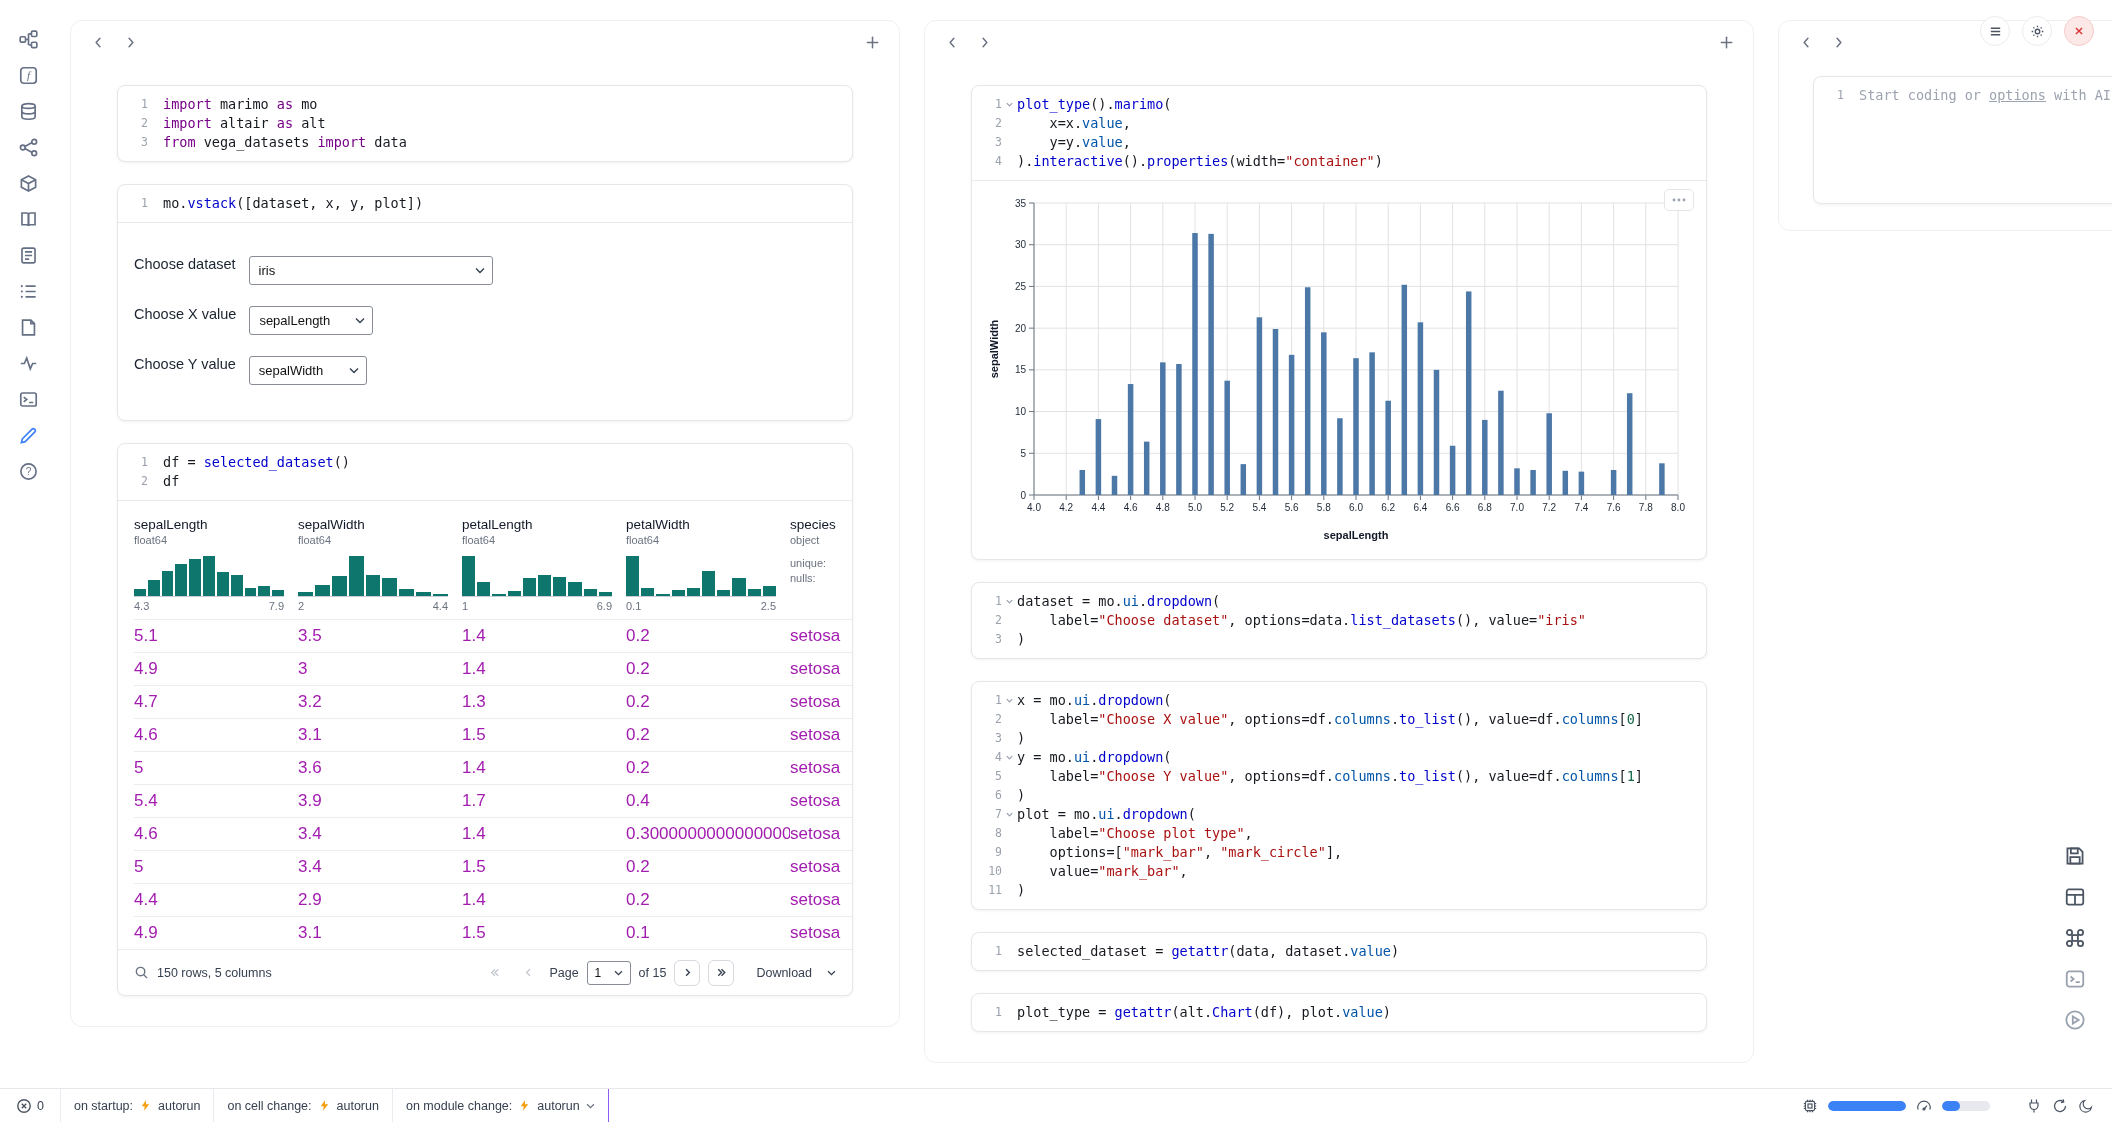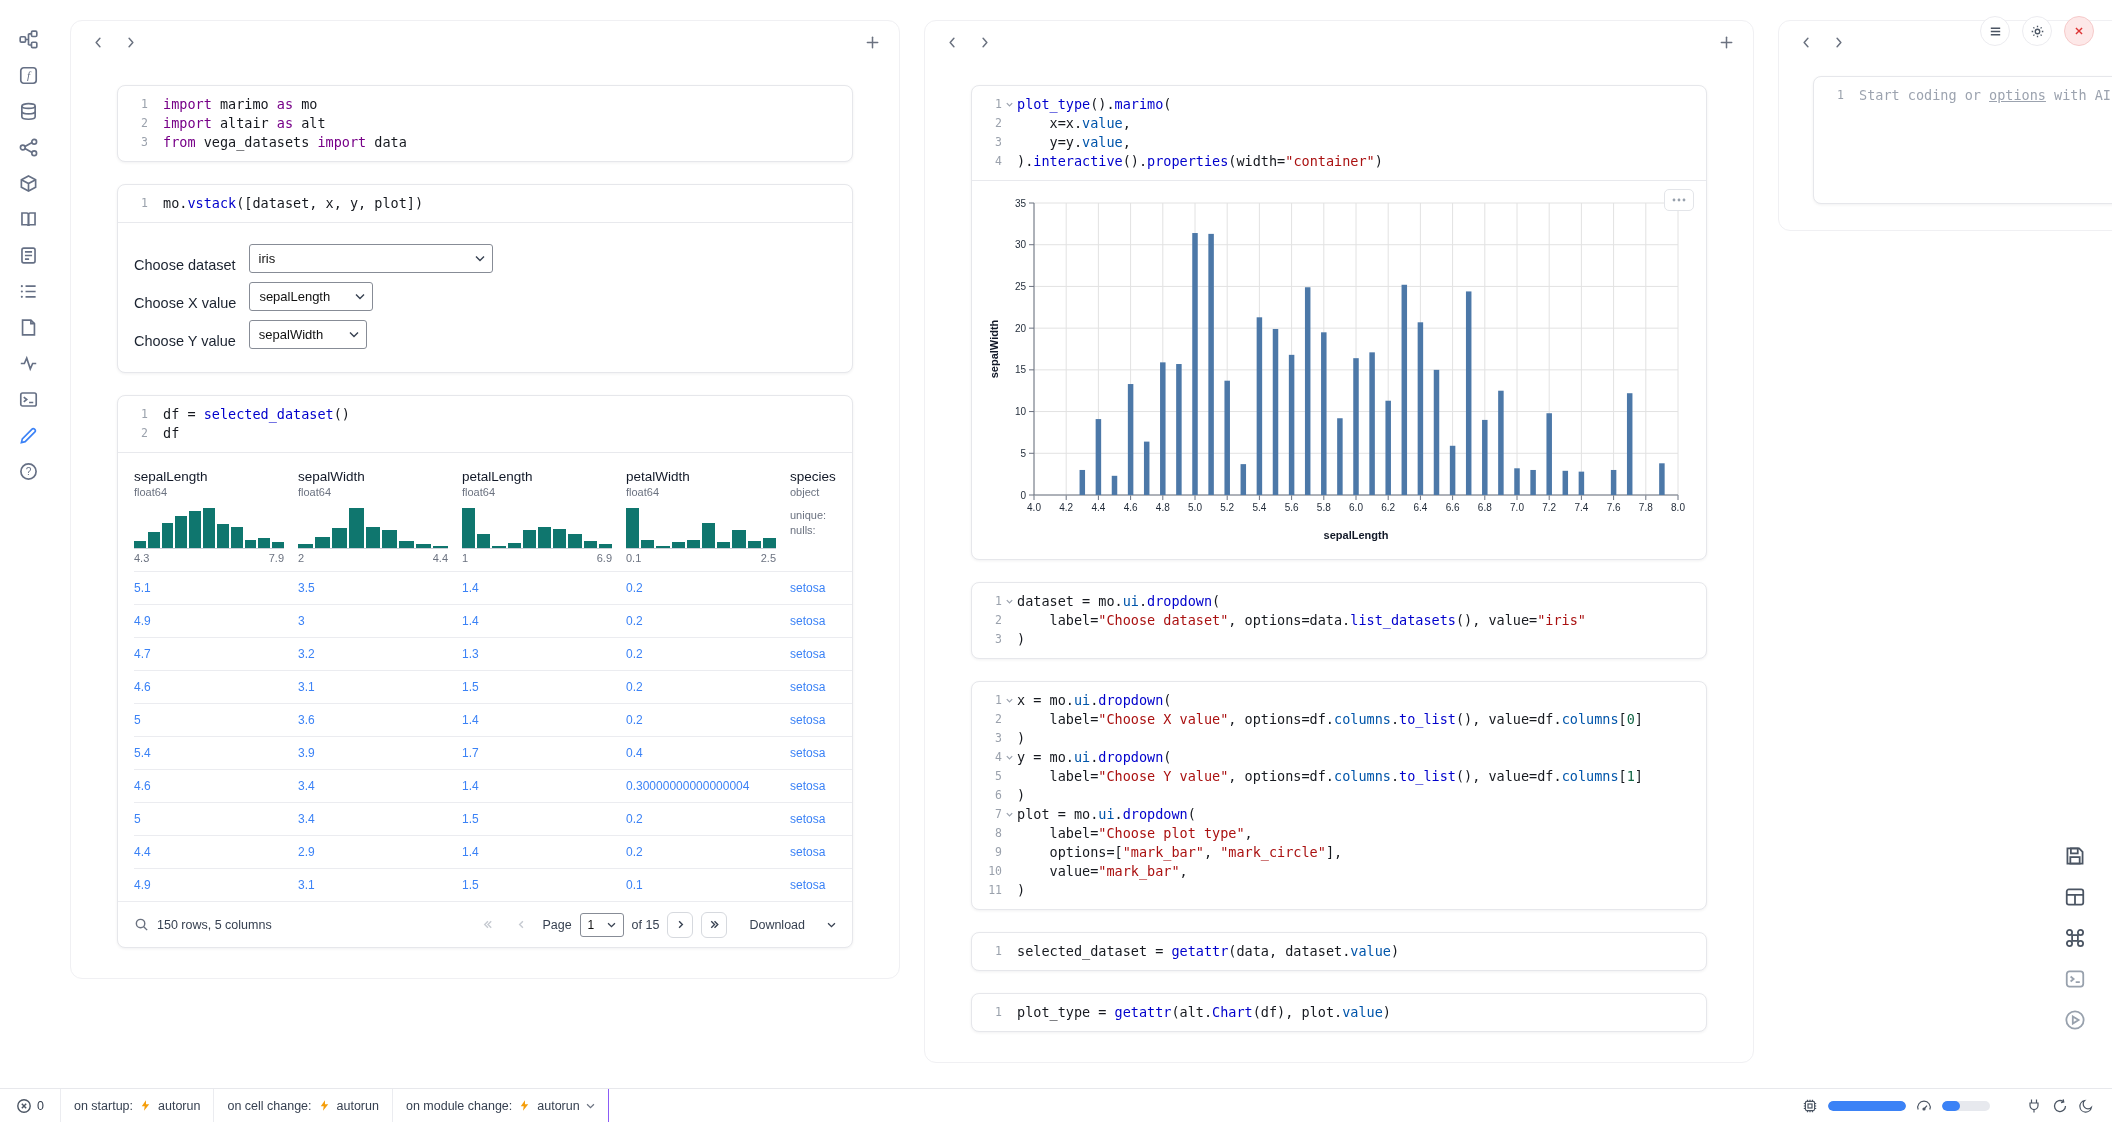--- a/index.html
+++ b/index.html
@@ -22,44 +22,44 @@
 .cell{border:1px solid #e6e7eb;border-radius:8px;background:#fff;box-shadow:0 1px 3px rgba(17,24,39,.06);margin-top:22px;overflow:hidden}
 .code{padding:9px 10px 9px 0;font-family:"DejaVu Sans Mono",monospace;font-size:13.5px;line-height:19px;color:#16191f}
 .cline{display:flex}
 .lnum{flex:none;width:30px;text-align:right;color:#9aa1ac;font-size:11.5px;line-height:19px;font-family:"DejaVu Sans Mono",monospace}
 .fold{flex:none;width:15px;display:flex;align-items:center;justify-content:center}
 .ctext{white-space:pre}
 .tok-k{color:#770088}.tok-s{color:#aa1111}.tok-f{color:#0000cc}.tok-p{color:#0055aa}.tok-n{color:#116644}
 .divider{border-top:1px solid #e8e9ed}
 
 .controls{padding:12px 16px 14px}
-.control-row{display:flex;align-items:flex-end;margin:9px 0;font-size:14.5px;color:#1b2330}
+.control-row{display:flex;align-items:flex-start;margin:21px 0;font-size:14.5px;color:#1b2330}
 .ctl-label{margin-right:13px}
 .sel-wrap{position:relative;display:inline-flex;align-items:center}
 .sel{appearance:none;-webkit-appearance:none;height:29px;border:1px solid #878c96;border-radius:3px;background:#fff;padding:0 24px 0 9px;font-family:"Liberation Sans",sans-serif;font-size:13px;color:#111}
 .sel-chev{position:absolute;right:8px;pointer-events:none}
 .sel-dataset{width:244px}.sel-x{width:124px}.sel-y{width:118px}.sel-plot{width:102px}
 .sel.mini{height:24px;padding:0 20px 0 7px;font-size:12px;width:44px}
 
 .tbl-clip{overflow:hidden;padding:0 16px;margin-top:10px}
 .th-row{display:flex;width:900px;padding-top:6px}
 .th{flex:none;width:164px;padding-right:14px}
 .th-name{font-size:13.5px;font-weight:500;color:#111827}
 .th-type{font-size:11px;color:#6b7280;margin-top:2px}
 .hist{height:42px;margin-top:9px;display:flex;align-items:flex-end;gap:2px;border-bottom:1px solid #c9ced6}
 .hist i{flex:1;background:#0f766e;display:block}
 .minmax{display:flex;justify-content:space-between;font-size:11px;color:#6b7280;margin-top:3px}
 .th-stats{margin-top:10px;font-size:11px;color:#6b7280;line-height:15px}
 #tbody{margin-top:7px}
 .tr{display:flex;width:900px;border-top:1px solid #ebecf0;height:33px;align-items:center}
-.td{flex:none;width:164px;font-size:12px;color:#3b82f6;white-space:nowrap;overflow:hidden;padding-right:10px}
+.td{flex:none;width:164px;font-size:17px;color:#a21caf;white-space:nowrap;overflow:hidden;padding-right:10px}
 .tfoot{display:flex;align-items:center;gap:8px;border-top:1px solid #ebecf0;height:46px;padding:0 16px;font-size:12.5px;color:#374151}
 .pgbtn{width:26px;height:26px;border:1px solid #d6d9de;border-radius:6px;display:flex;align-items:center;justify-content:center;color:#374151;background:#fff}
 .pgbtn.ghost{border:none;color:#c6cad1}
-.download{display:flex;align-items:center;gap:22px;margin-left:14px;color:#374151}
+.download{display:flex;align-items:center;gap:15px;margin-left:14px;color:#374151}
 
 .chart-out{position:relative;padding:12px 14px 14px}
 .chart-menu{position:absolute;top:8px;right:12px;width:30px;height:22px;border:1px solid #e3e5e9;border-radius:5px;background:#fff;display:flex;align-items:center;justify-content:center;color:#98a1ad}
 
 .ai-cell{min-height:128px;margin-top:13px}
 .placeholder{color:#9ca3af}
 .placeholder .gen{text-decoration:underline}
 
 .winbtns{position:absolute;top:16px;right:18px;display:flex;gap:12px;z-index:5}
 .wbtn{width:30px;height:30px;border-radius:50%;border:1px solid #ececf0;background:#fff;display:flex;align-items:center;justify-content:center;color:#4b5563}

